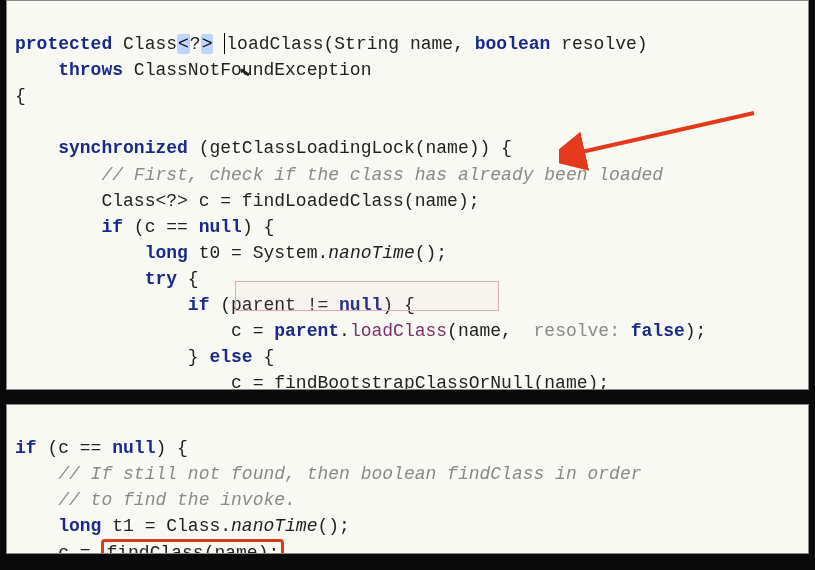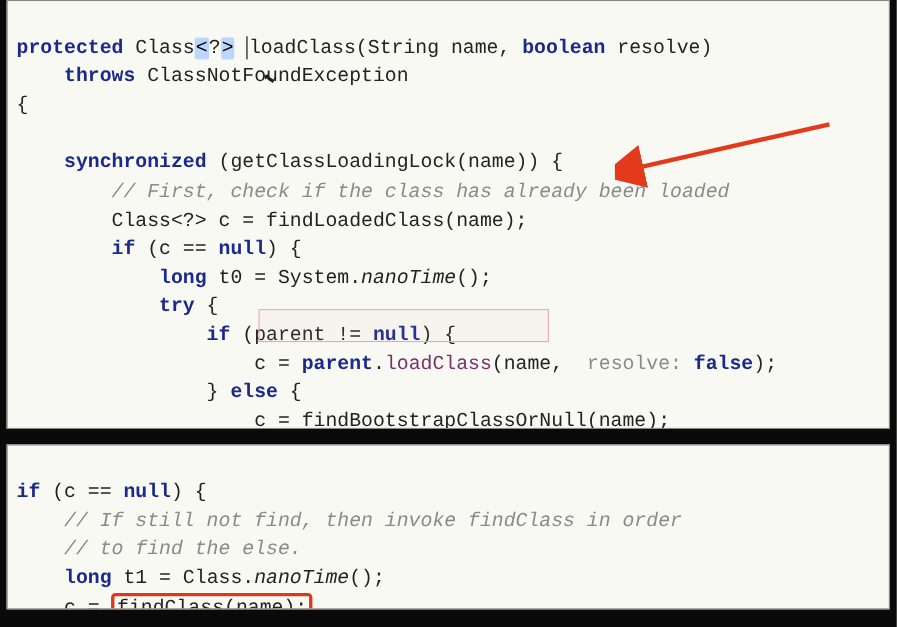--- a/index.html
+++ b/index.html
@@ -109,17 +109,17 @@
       <marker id="ah" markerWidth="12" markerHeight="12" refX="2" refY="5" orient="auto">
         <path d="M0,0 L10,5 L0,10 Z" fill="#e23a1a"></path>
       </marker>
     </defs>
     <line x1="195" y1="12" x2="18" y2="52" stroke="#e23a1a" stroke-width="4" marker-end="url(#ah)"></line>
   </svg>
 </div>
 
 <div class="panel panel-bottom">
 <span class="kw">if</span><span class="ident"> (c == </span><span class="kw">null</span><span class="ident">) {</span>
-    <span class="comment">// If still not find, then invoke findClass in order</span>
-    <span class="comment">// to find the else.</span>
+    <span class="comment">// If still not found, then boolean findClass in order</span>
+    <span class="comment">// to find the invoke.</span>
     <span class="kw">long</span><span class="ident"> t1 = Class.</span><span class="italic-call">nanoTime</span><span class="ident">();</span>
     <span class="ident">c = </span><span class="red-box"><span class="ident">findClass(name);</span></span>
 </div>
 
 </body></html>

